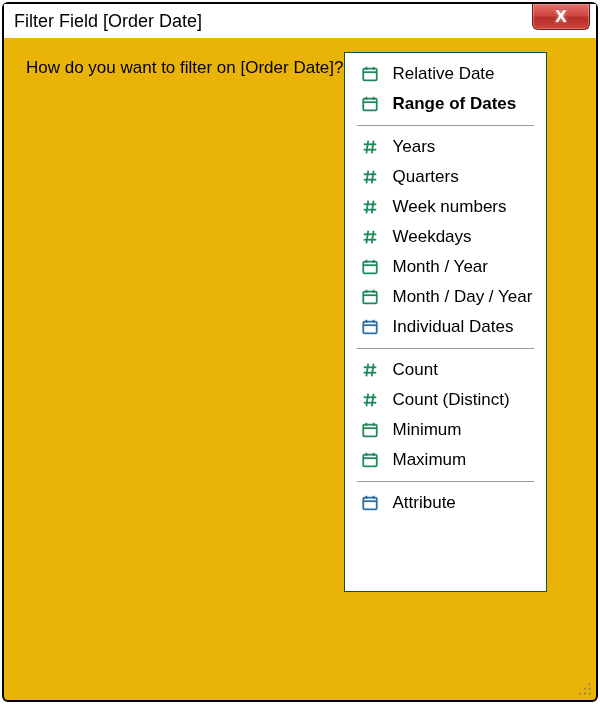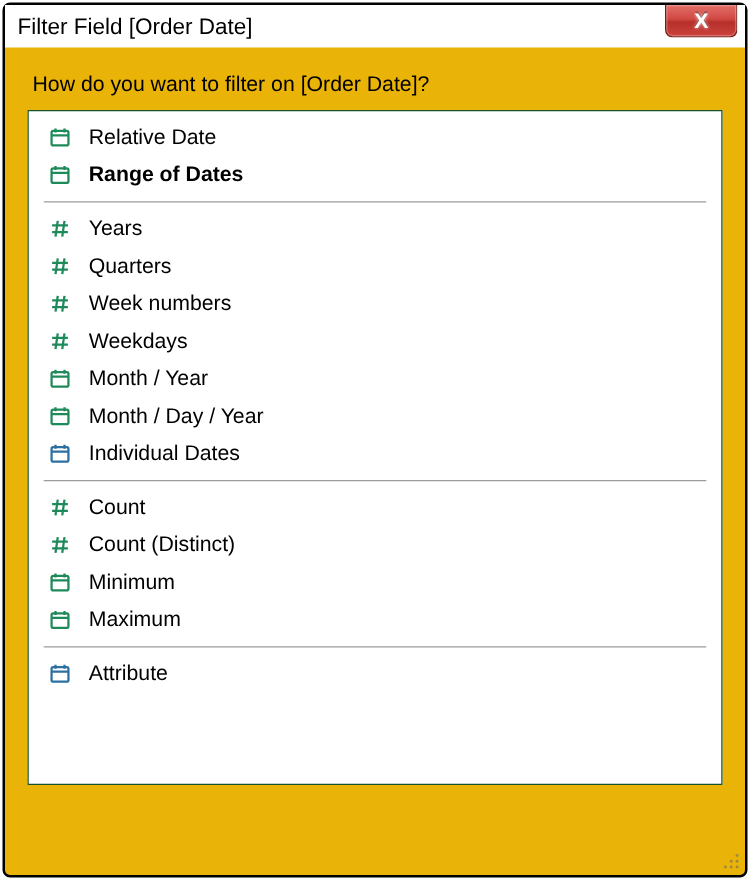--- a/index.html
+++ b/index.html
@@ -59,21 +59,21 @@
     color: #fff;
     font-size: 17px;
     font-weight: bold;
     text-shadow: 0 0 3px rgba(255,255,255,0.8), 0 -1px 0 rgba(0,0,0,0.4);
     line-height: 1;
   }
   .content {
     flex: 1 1 auto;
     padding: 14px 18px 20px 18px;
     display: flex;
-    flex-direction: column;
+    flex-direction: row;
     position: relative;
   }
   .prompt {
     font-size: 17px;
     color: #000;
     margin: 6px 0 10px 4px;
   }
   .listbox {
     border: 1px solid #14532d;
     background: #fff;

